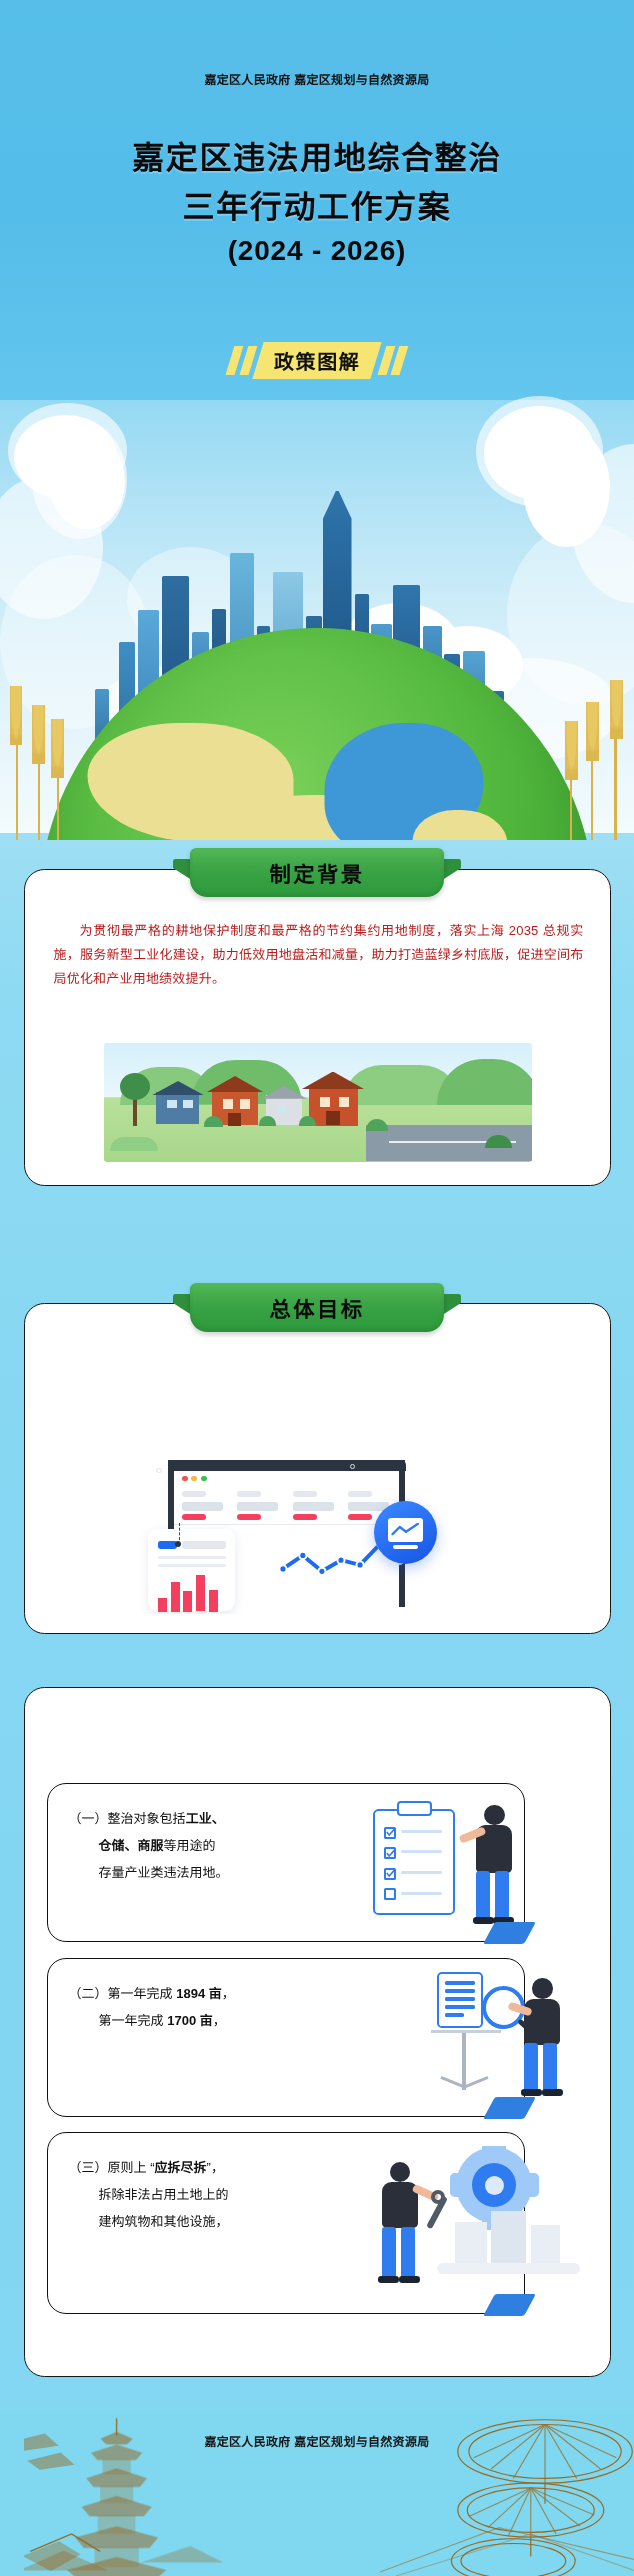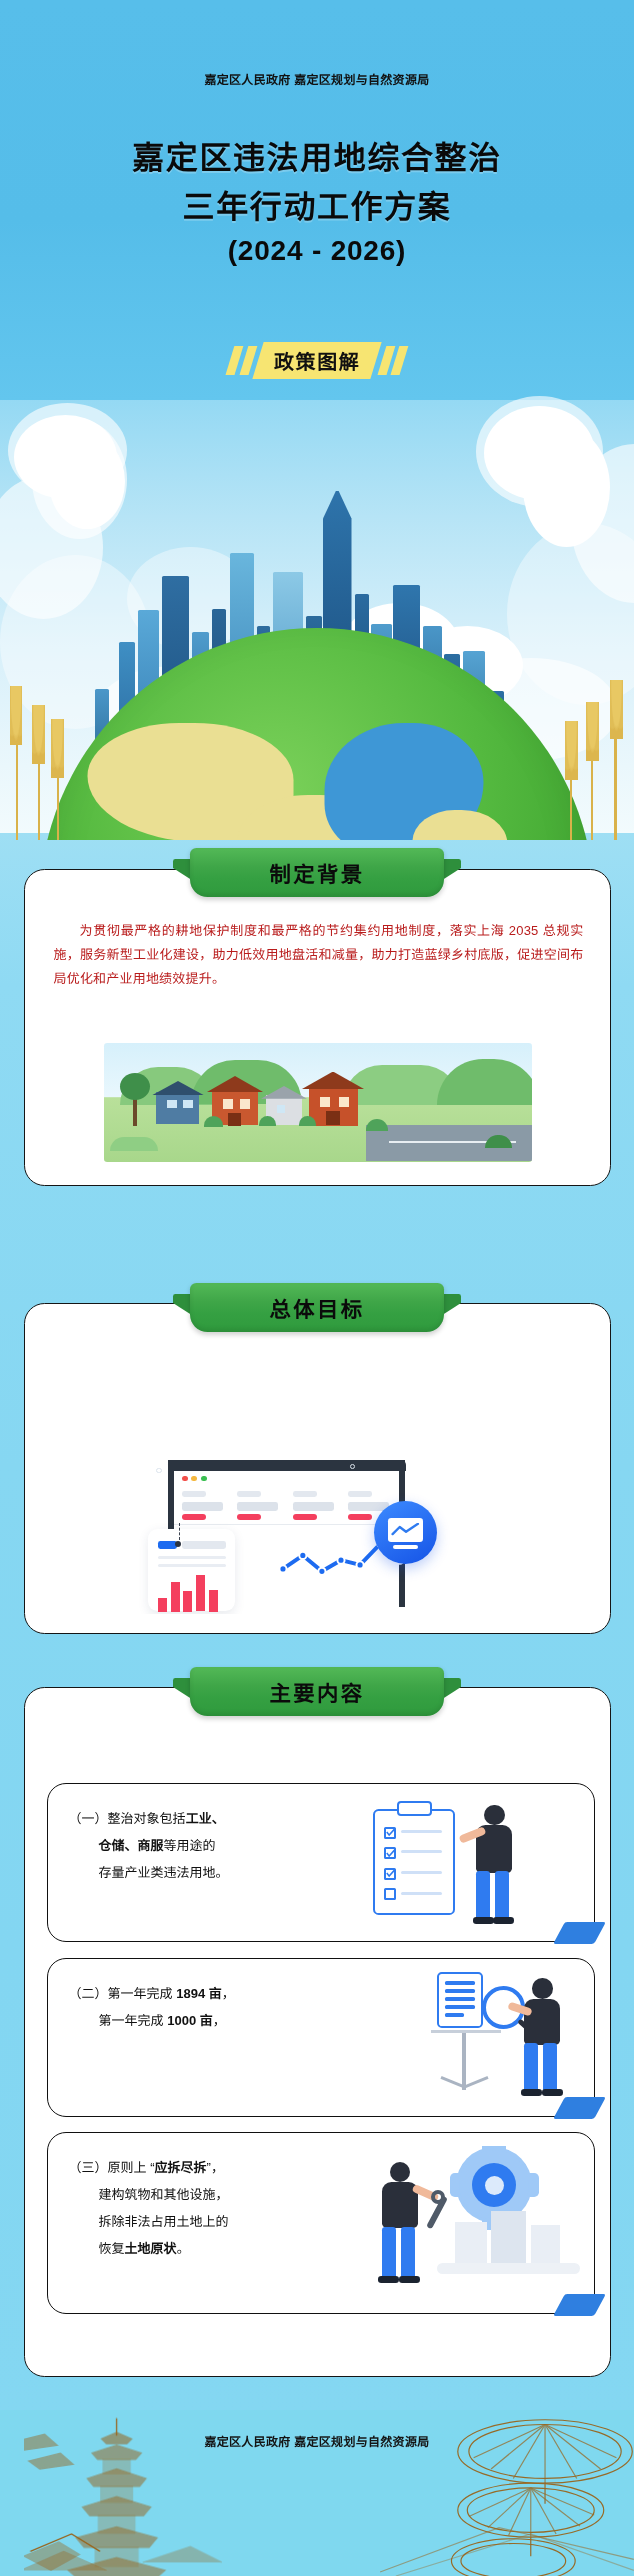--- a/index.html
+++ b/index.html
@@ -129,21 +129,21 @@
   .body-text{
     font-size:13px; line-height:24px; color:#b91c1c; text-align:justify;
     letter-spacing:0.2px;
   }
 
   
   .illus{ border-radius:3.2px; overflow:hidden; position:relative; }
 
   
   .item{
-    position:absolute; left:22px; width:548px;
+    position:absolute; left:22px; width:478px;
     border:1.6px solid #111; border-radius:19px; background:#fff;
   }
   .item-txt{
     position:absolute; left:20.6px; top:20.6px; width:262px;
     font-size:13px; line-height:27px; color:#111;
   }
   .item-txt b{ font-weight:bold; }
   .item-txt .hang{ display:block; padding-left:30px; text-indent:0; }
   .item-txt .first{ display:block; text-indent:0; }
   .fold{
@@ -378,27 +378,20 @@
           <polyline points="2,14 11,5 19,11 34,1" fill="none" stroke="#2f7bf0" stroke-width="3" stroke-linecap="round" stroke-linejoin="round"></polyline>
         </svg>
       </div>
       <div class="hs" style="left:238px;top:17.4px;width:4.8px;height:4.8px;border:0.8px solid #dbe3ec;border-radius:50%;"></div>
       <div class="hs" style="left:44px;top:20.6px;width:5.6px;height:5.6px;border:0.8px solid #dbe3ec;border-radius:50%;"></div>
       <div class="hs" style="left:67px;top:76px;width:0.8px;height:17.4px;border-left:0.8px dashed #3b4350;"></div>
       <div class="hs" style="left:63px;top:94px;width:6.3px;height:6.3px;background:#2b3440;border-radius:50%;"></div>
     </div>
   </div>
 
-  <div class="sec-head" style="top:1667px;">
-    <div class="ribbon-l"></div>
-    <div class="ribbon-r"></div>
-    <div class="ribbon-mid">
-      <span>主要内容</span>
-    </div>
-  </div>
   <div class="card" style="top:1687px;height:690px;">
 
     <div class="item" style="top:95px;height:159px;">
       <div class="item-txt">
         <span class="first"><span>（一）</span><span>整治对象包括</span><b>工业、</b></span>
         <span class="hang"><b>仓储、商服</b><span>等用途的</span></span>
         <span class="hang">存量产业类违法用地。</span>
       </div>
 
       <div class="illus" style="position:absolute;left:317px;top:14.3px;width:214px;height:131px;">
@@ -429,21 +422,21 @@
         <div class="hs" style="left:130px;top:73px;width:14.3px;height:49px;background:#2f7bf0;border-radius:3.2px;"></div>
         <div class="hs" style="left:108px;top:119px;width:20.6px;height:7.1px;background:#1b2330;border-radius:3.2px;"></div>
         <div class="hs" style="left:128px;top:119px;width:20.6px;height:7.1px;background:#1b2330;border-radius:3.2px;"></div>
       </div>
       <div class="fold"></div>
     </div>
 
     <div class="item" style="top:270px;height:159px;">
       <div class="item-txt">
         <span class="first"><span>（二）</span><span>第一年完成 </span><b>1894 亩</b><span>，</span></span>
-        <span class="hang"><span>第一年完成 </span><b>1000 亩</b><span>，</span></span>
+        <span class="hang"><span>第一年完成 </span><b>1700 亩</b><span>，</span></span>
       </div>
 
       <div class="illus" style="position:absolute;left:313px;top:11px;width:222px;height:136px;">
         <div class="hs" style="left:76px;top:1.6px;width:46px;height:56px;background:#fff;border:2.4px solid #2f7bf0;border-radius:4.8px;"></div>
         <div class="hs" style="left:84px;top:11px;width:30px;height:4px;background:#2f7bf0;border-radius:1.6px;"></div>
         <div class="hs" style="left:84px;top:19px;width:30px;height:4px;background:#2f7bf0;border-radius:1.6px;"></div>
         <div class="hs" style="left:84px;top:27px;width:30px;height:4px;background:#2f7bf0;border-radius:1.6px;"></div>
         <div class="hs" style="left:84px;top:35px;width:30px;height:4px;background:#2f7bf0;border-radius:1.6px;"></div>
         <div class="hs" style="left:84px;top:43px;width:19px;height:4px;background:#2f7bf0;border-radius:1.6px;"></div>
 
@@ -462,23 +455,22 @@
         <div class="hs" style="left:182px;top:73px;width:14.3px;height:49px;background:#2f7bf0;border-radius:3.2px;"></div>
         <div class="hs" style="left:160px;top:119px;width:20.6px;height:7.1px;background:#1b2330;border-radius:3.2px;"></div>
         <div class="hs" style="left:181px;top:119px;width:20.6px;height:7.1px;background:#1b2330;border-radius:3.2px;"></div>
       </div>
       <div class="fold"></div>
     </div>
 
     <div class="item" style="top:444px;height:182px;">
       <div class="item-txt">
         <span class="first"><span>（三）</span><span>原则上 “</span><b>应拆尽拆</b><span>”，</span></span>
+        <span class="hang">拆除非法占用土地上的</span>
         <span class="hang">建构筑物和其他设施，</span>
-        <span class="hang">拆除非法占用土地上的</span>
-        <span class="hang"><span>恢复</span><b>土地原状</b><span>。</span></span>
       </div>
 
       <div class="illus" style="position:absolute;left:313px;top:12.7px;width:222px;height:155px;">
 
         <div class="hs" style="left:95px;top:1.6px;width:76px;height:76px;background:#9fc9f7;border-radius:50%;"></div>
         <div class="hs" style="left:89px;top:27px;width:89px;height:24px;background:#9fc9f7;border-radius:4.8px;"></div>
         <div class="hs" style="left:121px;top:-4.8px;width:24px;height:89px;background:#9fc9f7;border-radius:4.8px;"></div>
         <div class="hs" style="left:98px;top:4.8px;width:70px;height:70px;background:#9fc9f7;border-radius:50%;transform:rotate(45deg);"></div>
         <div class="hs" style="left:111px;top:17.4px;width:44px;height:44px;background:#2f7bf0;border-radius:50%;"></div>
         <div class="hs" style="left:124px;top:30px;width:19px;height:19px;background:#dceafb;border-radius:50%;"></div>

